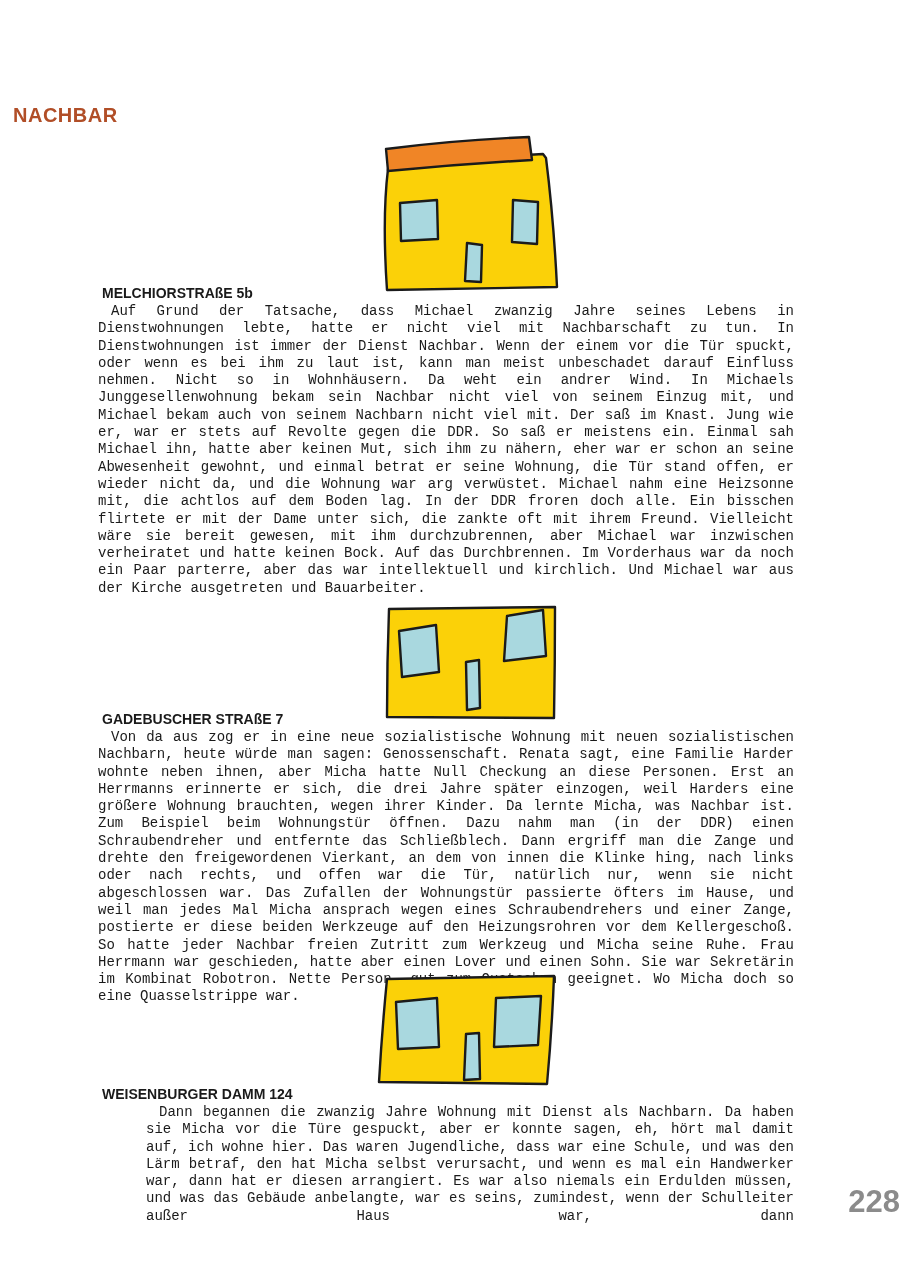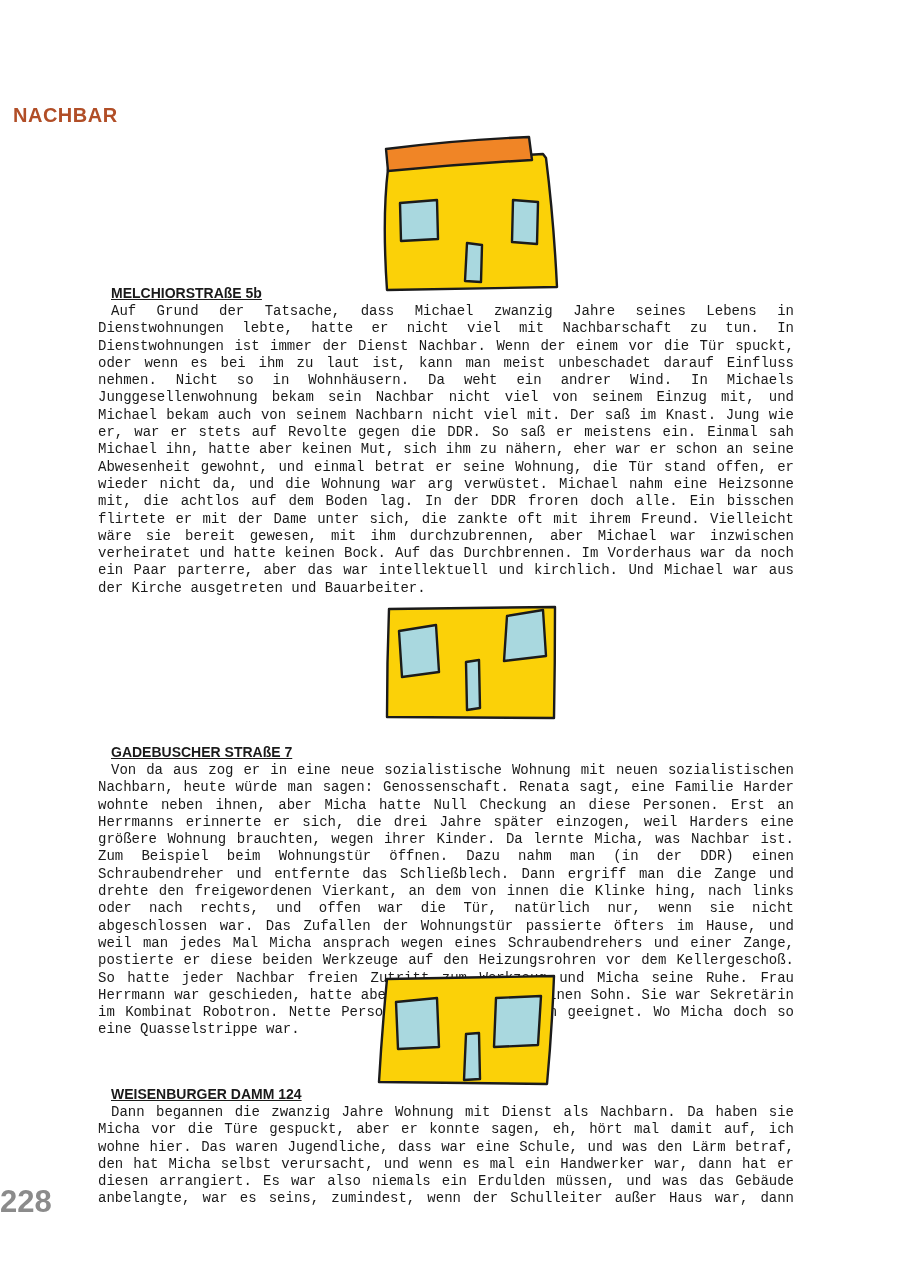--- a/index.html
+++ b/index.html
@@ -28,45 +28,44 @@
   }
   .house path { stroke: var(--outline_color, #1b1b1b); stroke-width: 2.4; stroke-linejoin: round; }
   .section {
     position: absolute;
     left: 98px;
     width: 696px;
   }
   .section-heading {
     font-size: 14px;
     font-weight: bold;
-    margin: 0 0 1px 13px;
+    margin: 0 0 1px 4px;
     line-height: 17px;
-    text-decoration: underline;
   }
   .section-body {
     margin: 0;
     font-size: 14px;
     line-height: 17.3px;
     text-align: justify;
     text-indent: 13px;
     font-family: Liberation Mono, monospace;
   }
-  .section-body.cutoff { text-align-last: justify; }
+  .section-body.cutoff { text-align-last: justify; margin-left: 48px; }
   .page-number {
     position: absolute;
     top: 1184px;
     left: 0;
     width: 100%;
-    text-align: left;
+    text-align: right;
     font-size: 31px;
     font-weight: bold;
     color: var(--pagenum_color, #8b8b8b);
   }
   .sec1 { top: 285px; }
-  .sec2 { top: 744px; }
+  .sec2 { top: 711px; }
   .sec3 { top: 1086px; }
 </style>
 </head>
 <body>
 
 <div class="page">
 
   <div class="doc-title">NACHBAR</div>
 
   <svg class="house" style="left:375px; top:134px;" width="190" height="160" viewBox="0 0 190 160">

